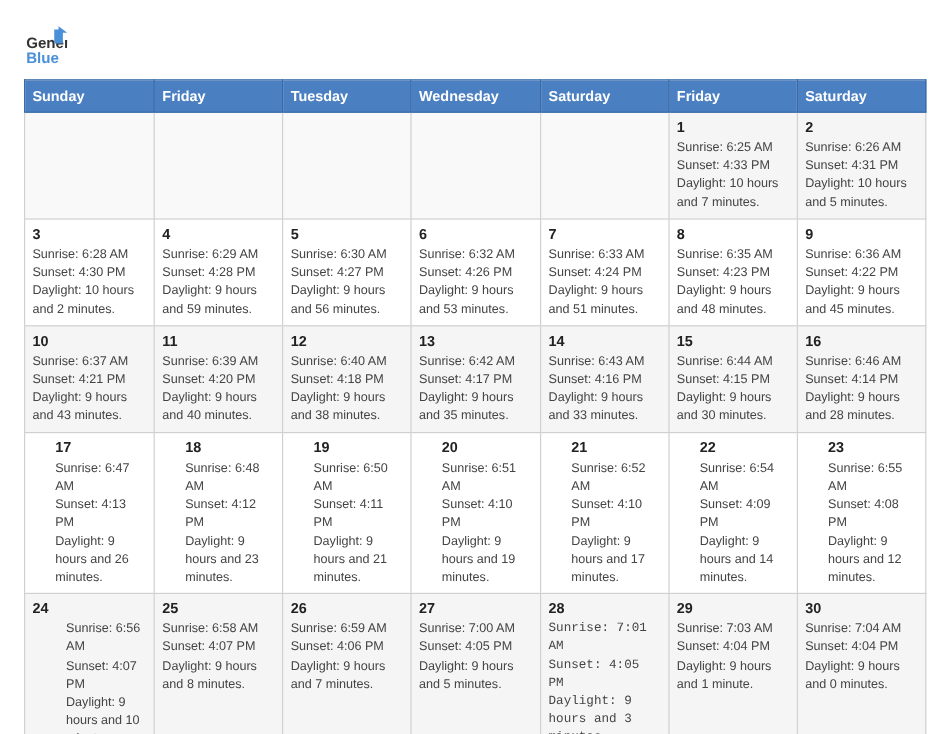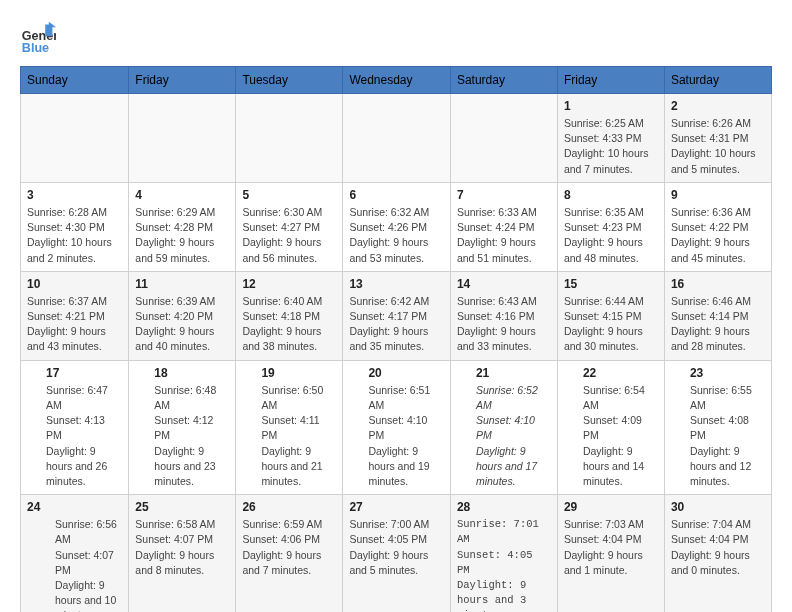--- a/index.html
+++ b/index.html
@@ -43,25 +43,25 @@
       font-size: 16px;
       color: #555;
     }
     .calendar-table {
       width: 100%;
       border-collapse: collapse;
       font-size: 11px;
     }
     .calendar-table th {
       background-color: #4a7fc1;
-      color: #000000;
+      color: #ffffff;
       text-align: left;
       padding: 6px 6px;
       font-size: 12px;
-      font-weight: normal;
+      font-weight: bold;
       border: 1px solid #3a6aa8;
     }
     .calendar-table td {
       vertical-align: top;
       padding: 5px 6px;
       border: 1px solid #d0d0d0;
       width: 113px;
       min-height: 80px;
       background: #fff;
     }
@@ -256,21 +256,21 @@
 Daylight: 9 hours and 21 minutes.</div>
         </td>
         <td>
           <div class="day-number">20</div>
           <div class="day-info" style="white-space: pre-line;">Sunrise: 6:51 AM
 Sunset: 4:10 PM
 Daylight: 9 hours and 19 minutes.</div>
         </td>
         <td>
           <div class="day-number">21</div>
-          <div class="day-info" style="white-space: pre-line; font-style: italic;">Sunrise: 6:52 AM
+          <div class="day-info" style="white-space: pre-line;">Sunrise: 6:52 AM
 Sunset: 4:10 PM
 Daylight: 9 hours and 17 minutes.</div>
         </td>
         <td>
           <div class="day-number">22</div>
           <div class="day-info" style="white-space: pre-line;">Sunrise: 6:54 AM
 Sunset: 4:09 PM
 Daylight: 9 hours and 14 minutes.</div>
         </td>
         <td>

